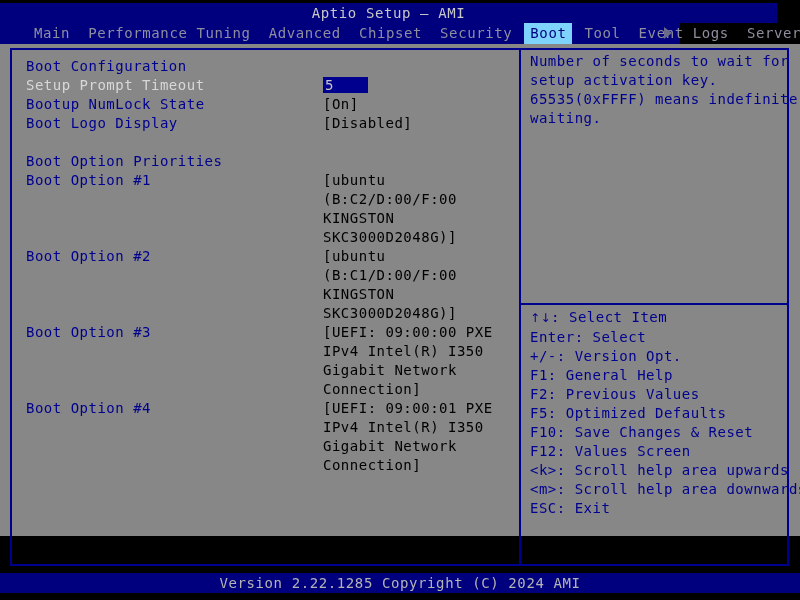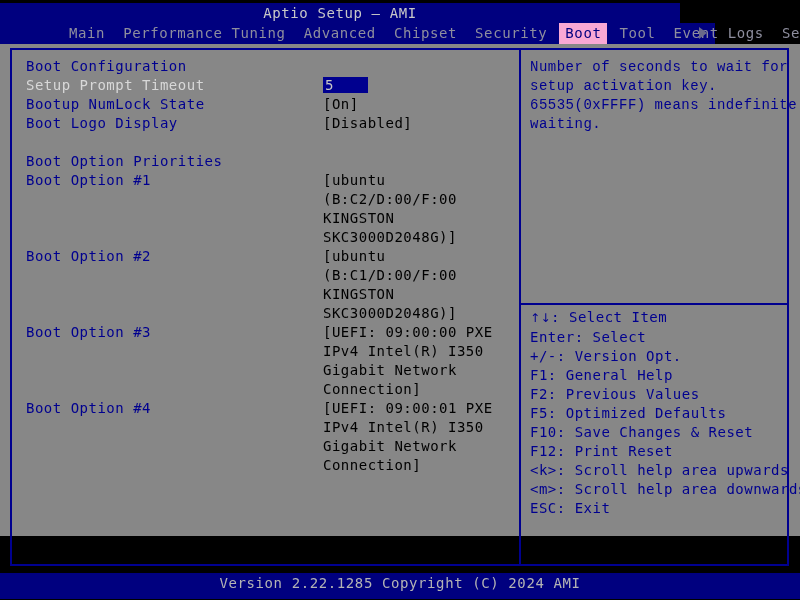--- a/index.html
+++ b/index.html
@@ -20,21 +20,21 @@
     width: 800px;
     height: 600px;
     background: #000000;
   }
 
   
   .titlebar {
     position: absolute;
     left: 0;
     top: 3px;
-    width: 680px;
+    width: 777px;
     height: 20px;
     background: #00007f;
     color: #c8c8c8;
     font-size: 14px;
     line-height: 20px;
     text-align: center;
     letter-spacing: 0.6px;
   }
 
   
@@ -42,32 +42,31 @@
     position: absolute;
     left: 0;
     top: 23px;
     width: 680px;
     height: 21px;
     background: #00007f;
     display: flex;
     align-items: center;
     font-size: 14px;
     letter-spacing: 0.6px;
-    padding-left: 35px;
   }
   .menu-item {
     color: #8e8e9e;
     padding: 1px 6px;
     margin: 0 3px;
     white-space: nowrap;
     line-height: 19px;
   }
   .menu-item.first { margin-left: 28px; }
   .menu-item.active {
-    background: #f9a8d4;
+    background: #7dd3fc;
     color: #00007f;
   }
   .menu-arrow {
     position: absolute;
     right: 8px;
     top: 4px;
     width: 0;
     height: 0;
     border-left: 8px solid #6a6a8a;
     border-top: 6px solid transparent;
@@ -144,23 +143,22 @@
     color: #c8c8c8;
     padding: 0 1px 0 2px;
     min-width: 42px;
   }
   .spacer { height: 19px; }
 
   
   .help-panel {
     position: absolute;
     left: 530px;
-    top: 14px;
+    top: 8px;
     width: 258px;
-    font-family: Liberation Mono, monospace;
   }
   .help-line {
     font-size: 14px;
     line-height: 19px;
     color: #00008f;
     letter-spacing: 0.5px;
     white-space: pre;
   }
 
   .keys-panel {
@@ -180,21 +178,21 @@
     font-family: "DejaVu Sans", sans-serif;
     font-size: 12px;
   }
 
   
   .footer {
     position: absolute;
     left: 0;
     top: 573px;
     width: 800px;
-    height: 26px;
+    height: 20px;
     background: #00007f;
     color: #b4b4b4;
     font-size: 14px;
     line-height: 20px;
     text-align: center;
     letter-spacing: 0.6px;
   }
 </style>
 </head>
 <body>
@@ -303,21 +301,21 @@
       </div>
 
     <div class="keys-panel" id="keys-panel">
         <div class="key-line"><span class="glyph">↑↓</span><span>: Select Item</span></div>
         <div class="key-line">Enter: Select</div>
         <div class="key-line">+/-: Version Opt.</div>
         <div class="key-line">F1: General Help</div>
         <div class="key-line">F2: Previous Values</div>
         <div class="key-line">F5: Optimized Defaults</div>
         <div class="key-line">F10: Save Changes &amp; Reset</div>
-        <div class="key-line">F12: Print Reset</div>
+        <div class="key-line">F12: Values Screen</div>
         <div class="key-line">&lt;k&gt;: Scroll help area upwards</div>
         <div class="key-line">&lt;m&gt;: Scroll help area downwards</div>
         <div class="key-line">ESC: Exit</div>
       </div>
   </div>
 
   <div class="footer">Version 2.22.1285 Copyright (C) 2024 AMI</div>
 
 </div>
 

